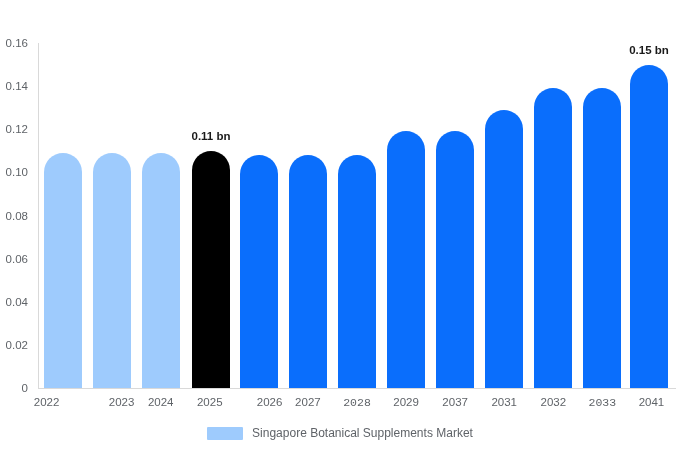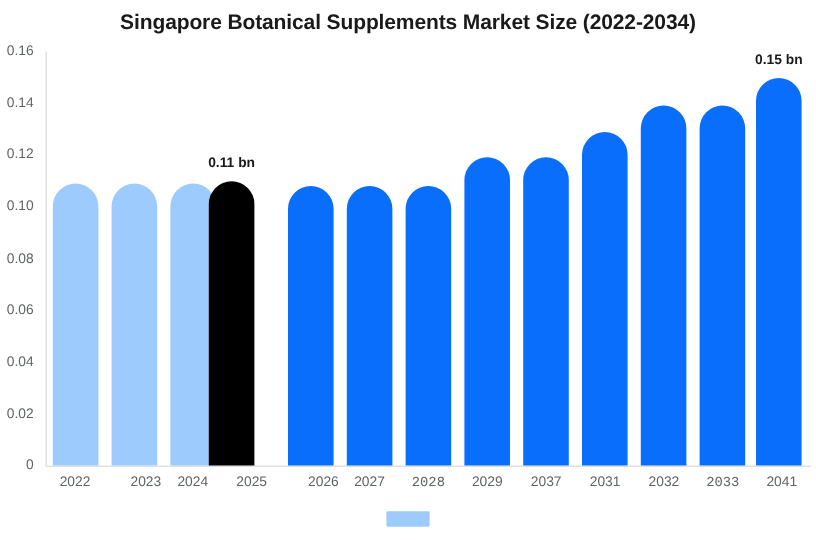--- a/index.html
+++ b/index.html
@@ -130,21 +130,20 @@
     font-size: 12px;
     color: #5f6368;
     white-space: nowrap;
   }
 </style>
 </head>
 <body>
 
 <div id="chart-root">
 
-  <div id="chart-title">Singapore Botanical Supplements Market Size (2022-2034)</div>
 
   <div id="y-tick-labels">
       <div class="y-tick" style="top: 388px;">0</div>
       <div class="y-tick" style="top: 344.875px;">0.02</div>
       <div class="y-tick" style="top: 301.75px;">0.04</div>
       <div class="y-tick" style="top: 258.625px;">0.06</div>
       <div class="y-tick" style="top: 215.5px;">0.08</div>
       <div class="y-tick" style="top: 172.375px;">0.10</div>
       <div class="y-tick" style="top: 129.25px;">0.12</div>
       <div class="y-tick" style="top: 86.125px;">0.14</div>
@@ -157,21 +156,21 @@
     <div id="bars-layer">
         <div class="bar-slot" style="left: 5.53846px; width: 38px;">
           <div class="bar" style="height: 235.031px; background: rgb(158, 203, 253);"></div>
         </div>
         <div class="bar-slot" style="left: 54.6154px; width: 38px;">
           <div class="bar" style="height: 235.031px; background: rgb(158, 203, 253);"></div>
         </div>
         <div class="bar-slot" style="left: 103.692px; width: 38px;">
           <div class="bar" style="height: 235.031px; background: rgb(158, 203, 253);"></div>
         </div>
-        <div class="bar-slot" style="left: 136px; width: 38px;">
+        <div class="bar-slot" style="left: 154px; width: 38px;">
           <div class="bar" style="height: 237.188px; background: rgb(0, 0, 0);"></div>
           <div class="bar-value-label" style="bottom: 246.188px;">0.11 bn</div>
         </div>
         <div class="bar-slot" style="left: 201.846px; width: 38px;">
           <div class="bar" style="height: 232.875px; background: rgb(10, 110, 252);"></div>
         </div>
         <div class="bar-slot" style="left: 250.923px; width: 38px;">
           <div class="bar" style="height: 232.875px; background: rgb(10, 110, 252);"></div>
         </div>
         <div class="bar-slot" style="left: 300px; width: 38px;">
@@ -193,34 +192,35 @@
           <div class="bar" style="height: 299.719px; background: rgb(10, 110, 252);"></div>
         </div>
         <div class="bar-slot" style="left: 592px; width: 38px;">
           <div class="bar" style="height: 323.438px; background: rgb(10, 110, 252);"></div>
           <div class="bar-value-label" style="bottom: 332.438px;">0.15 bn</div>
         </div>
       </div>
   </div>
 
   <div id="x-tick-labels">
-      <div class="x-tick" style="left: 38px; width: 49.0769px; text-align: center;">2022</div>
+      <div class="x-tick" style="left: 22px; width: 49.0769px; text-align: center;">2022</div>
       <div class="x-tick" style="left: 97px; width: 49.0769px;">2023</div>
       <div class="x-tick" style="left: 136.154px; width: 49.0769px;">2024</div>
       <div class="x-tick" style="left: 185.231px; width: 49.0769px;">2025</div>
       <div class="x-tick" style="left: 245px; width: 49.0769px;">2026</div>
       <div class="x-tick" style="left: 283.385px; width: 49.0769px;">2027</div>
       <div class="x-tick" style="left: 332.462px; width: 49.0769px; font-family: Liberation Mono, monospace;">2028</div>
       <div class="x-tick" style="left: 381.538px; width: 49.0769px;">2029</div>
       <div class="x-tick" style="left: 430.615px; width: 49.0769px;">2037</div>
       <div class="x-tick" style="left: 479.692px; width: 49.0769px;">2031</div>
       <div class="x-tick" style="left: 528.769px; width: 49.0769px;">2032</div>
       <div class="x-tick" style="left: 577.846px; width: 49.0769px; font-family: Liberation Mono, monospace;">2033</div>
       <div class="x-tick" style="left: 626.923px; width: 49.0769px;">2041</div>
     </div>
 
   <div id="legend">
       <div class="legend-item">
         <span class="legend-swatch" style="background: rgb(158, 203, 253);"></span>
+        <span class="legend-label">Singapore Botanical Supplements Market</span>
       </div>
     </div>
 
 </div>
 
 </body></html>

